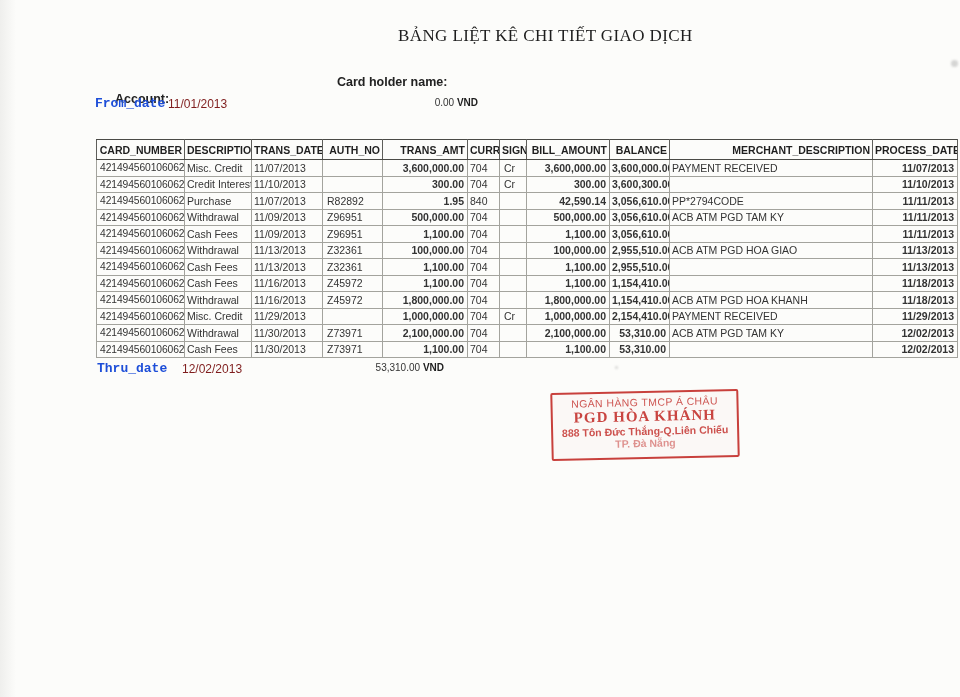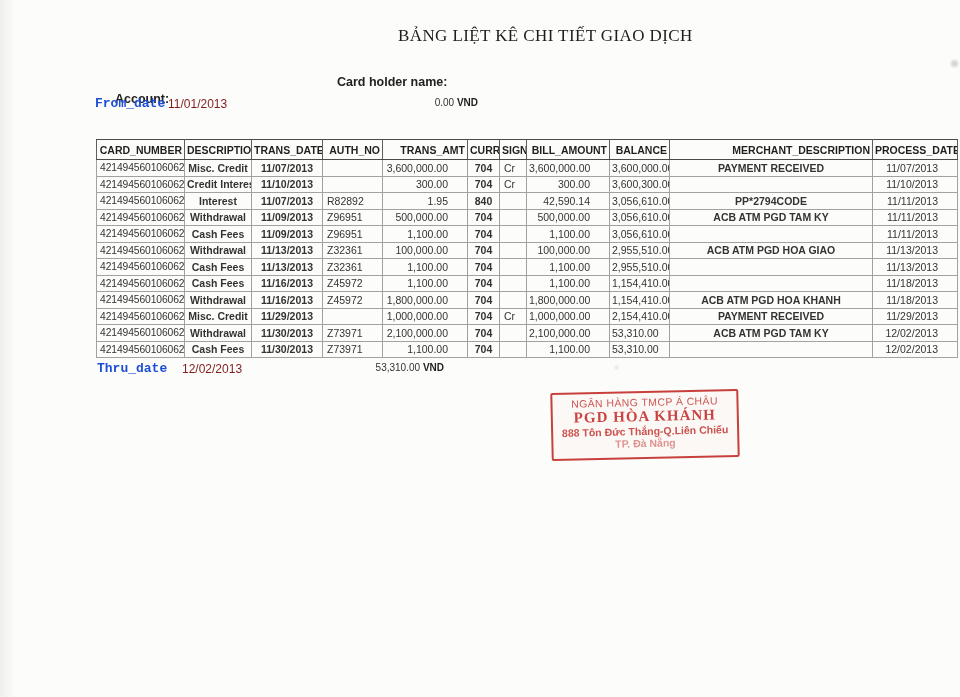--- a/index.html
+++ b/index.html
@@ -48,22 +48,22 @@
     overflow:hidden;white-space:nowrap;
   }
   table.txn td{
     border:1px solid #a3a39d;
     height:15.5px;
     padding:0 2px;
     overflow:hidden;white-space:nowrap;
     color:#333;
   }
   table.txn td.al{text-align:left;padding-left:4px;}
-  table.txn td.ac{text-align:center;font-weight:bold;}
-  table.txn td.ar{text-align:right;padding-right:19px;}
+  table.txn td.ac{}
+  table.txn td.ar{text-align:right;padding-right:3px;font-weight:bold;}
   table.txn td.card{letter-spacing:-0.1px;font-size:10.3px;padding-left:3px;}
 
   .stamp{
     position:absolute;left:551px;top:391px;width:188px;height:68px;
     border:2.5px solid rgba(201,59,54,0.85);
     border-radius:2px;
     transform:rotate(-1.3deg);
     text-align:center;
     color:#c8403c;
     padding-top:3px;box-sizing:border-box;
@@ -141,21 +141,21 @@
         <td class="ar">300.00</td>
         <td class="ac">704</td>
         <td class="al">Cr</td>
         <td class="ar">300.00</td>
         <td class="ar">3,600,300.00</td>
         <td class="ac"></td>
         <td class="ar">11/10/2013</td>
       </tr>
       <tr>
         <td class="al card">4214945601060627</td>
-        <td class="ac">Interest</td>
+        <td class="ac">Purchase</td>
         <td class="ac">11/07/2013</td>
         <td class="al">R82892</td>
         <td class="ar">1.95</td>
         <td class="ac">840</td>
         <td class="al"></td>
         <td class="ar">42,590.14</td>
         <td class="ar">3,056,610.00</td>
         <td class="ac">PP*2794CODE</td>
         <td class="ar">11/11/2013</td>
       </tr>

